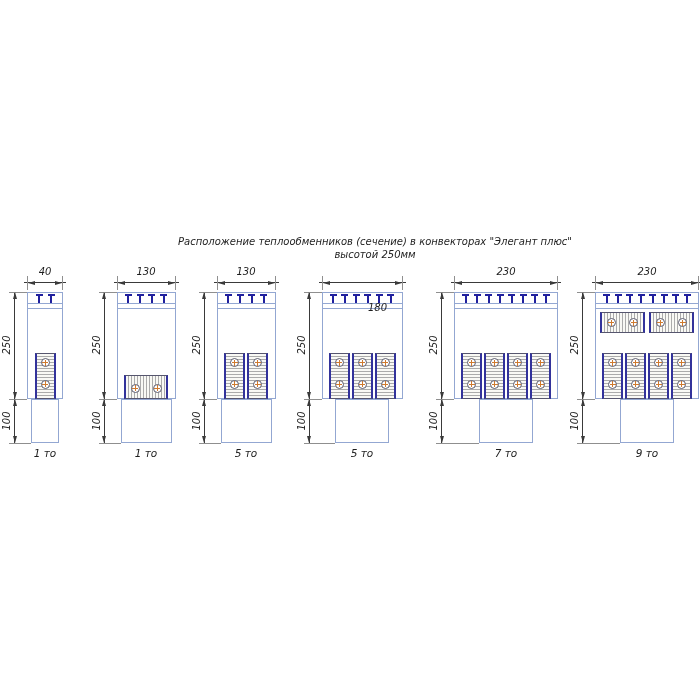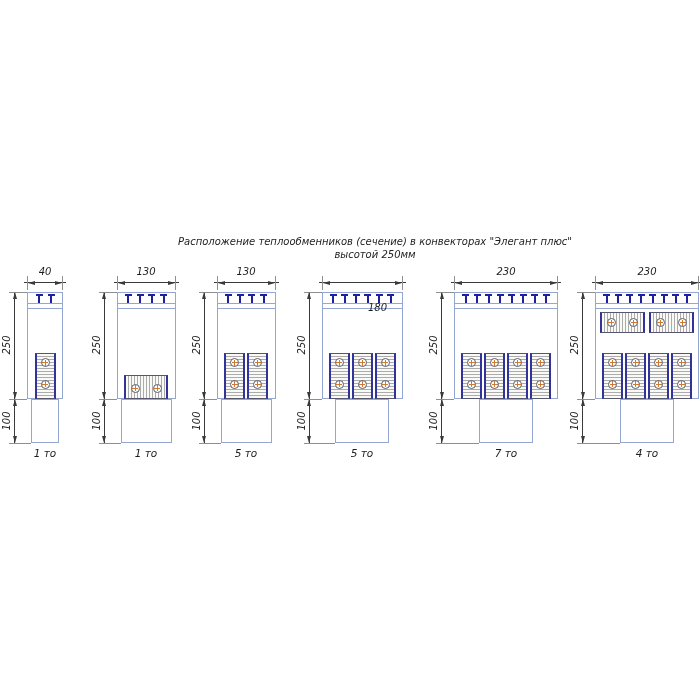--- a/index.html
+++ b/index.html
@@ -371,16 +371,16 @@
         <div style="position: absolute; left: 582px; top: 292px; width: 1px; height: 151px; box-sizing: border-box; background: rgb(58, 58, 58);"></div>
         <div style="position: absolute; left: 577px; top: 292px; width: 18px; height: 1px; box-sizing: border-box; background: rgb(143, 143, 143);"></div>
         <div style="position: absolute; left: 577px; top: 399px; width: 18px; height: 1px; box-sizing: border-box; background: rgb(143, 143, 143);"></div>
         <div style="position: absolute; left: 577px; top: 443px; width: 43px; height: 1px; box-sizing: border-box; background: rgb(143, 143, 143);"></div>
         <div style="position: absolute; width: 0px; height: 0px; left: 580.5px; top: 292px; border-left: 2px solid transparent; border-right: 2px solid transparent; border-bottom: 7px solid rgb(58, 58, 58);"></div>
         <div style="position: absolute; width: 0px; height: 0px; left: 580.5px; top: 392px; border-left: 2px solid transparent; border-right: 2px solid transparent; border-top: 7px solid rgb(58, 58, 58);"></div>
         <div style="position: absolute; width: 0px; height: 0px; left: 580.5px; top: 399px; border-left: 2px solid transparent; border-right: 2px solid transparent; border-bottom: 7px solid rgb(58, 58, 58);"></div>
         <div style="position: absolute; width: 0px; height: 0px; left: 580.5px; top: 436px; border-left: 2px solid transparent; border-right: 2px solid transparent; border-top: 7px solid rgb(58, 58, 58);"></div>
         <div class="dimtext vrot" style="position: absolute; left: 550px; top: 339px; width: 50px; height: 12px; text-align: center; line-height: 12px;">250</div>
         <div class="dimtext vrot" style="position: absolute; left: 550px; top: 415px; width: 50px; height: 12px; text-align: center; line-height: 12px;">100</div>
-        <div class="figlabel" style="position: absolute; left: 622px; top: 447px; width: 50px; height: 12px; text-align: center; line-height: 12px;">4 то</div>
+        <div class="figlabel" style="position: absolute; left: 622px; top: 447px; width: 50px; height: 12px; text-align: center; line-height: 12px;">9 то</div>
       </div>
     </div>
 </div>
 
 </body></html>

